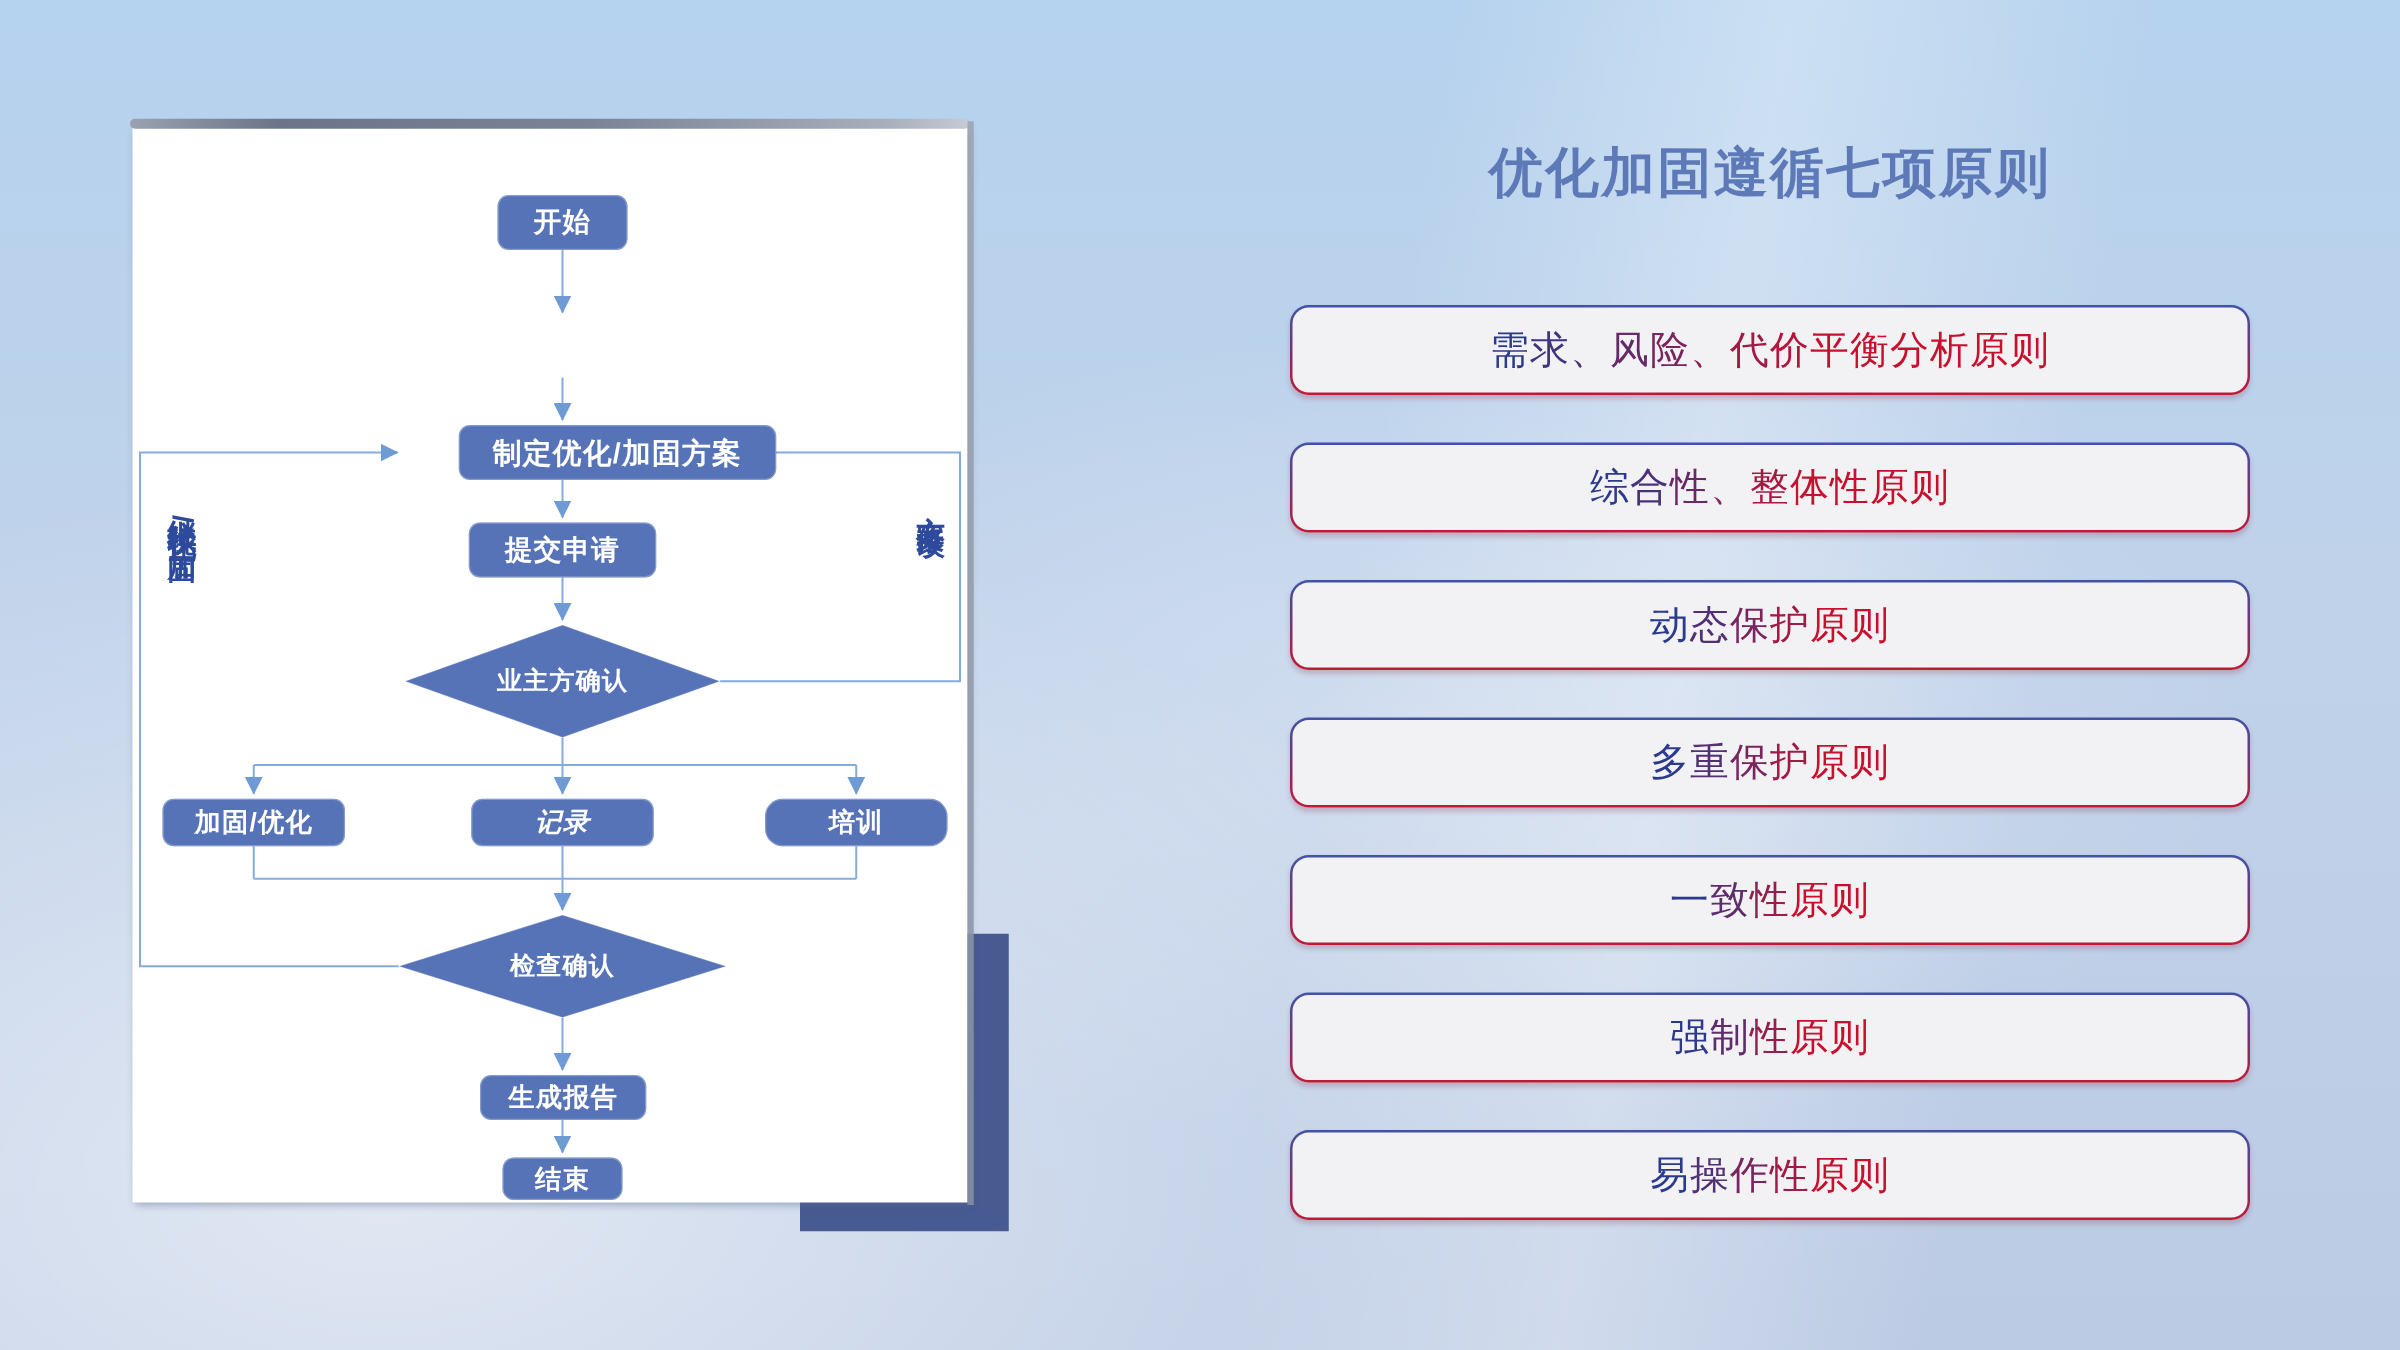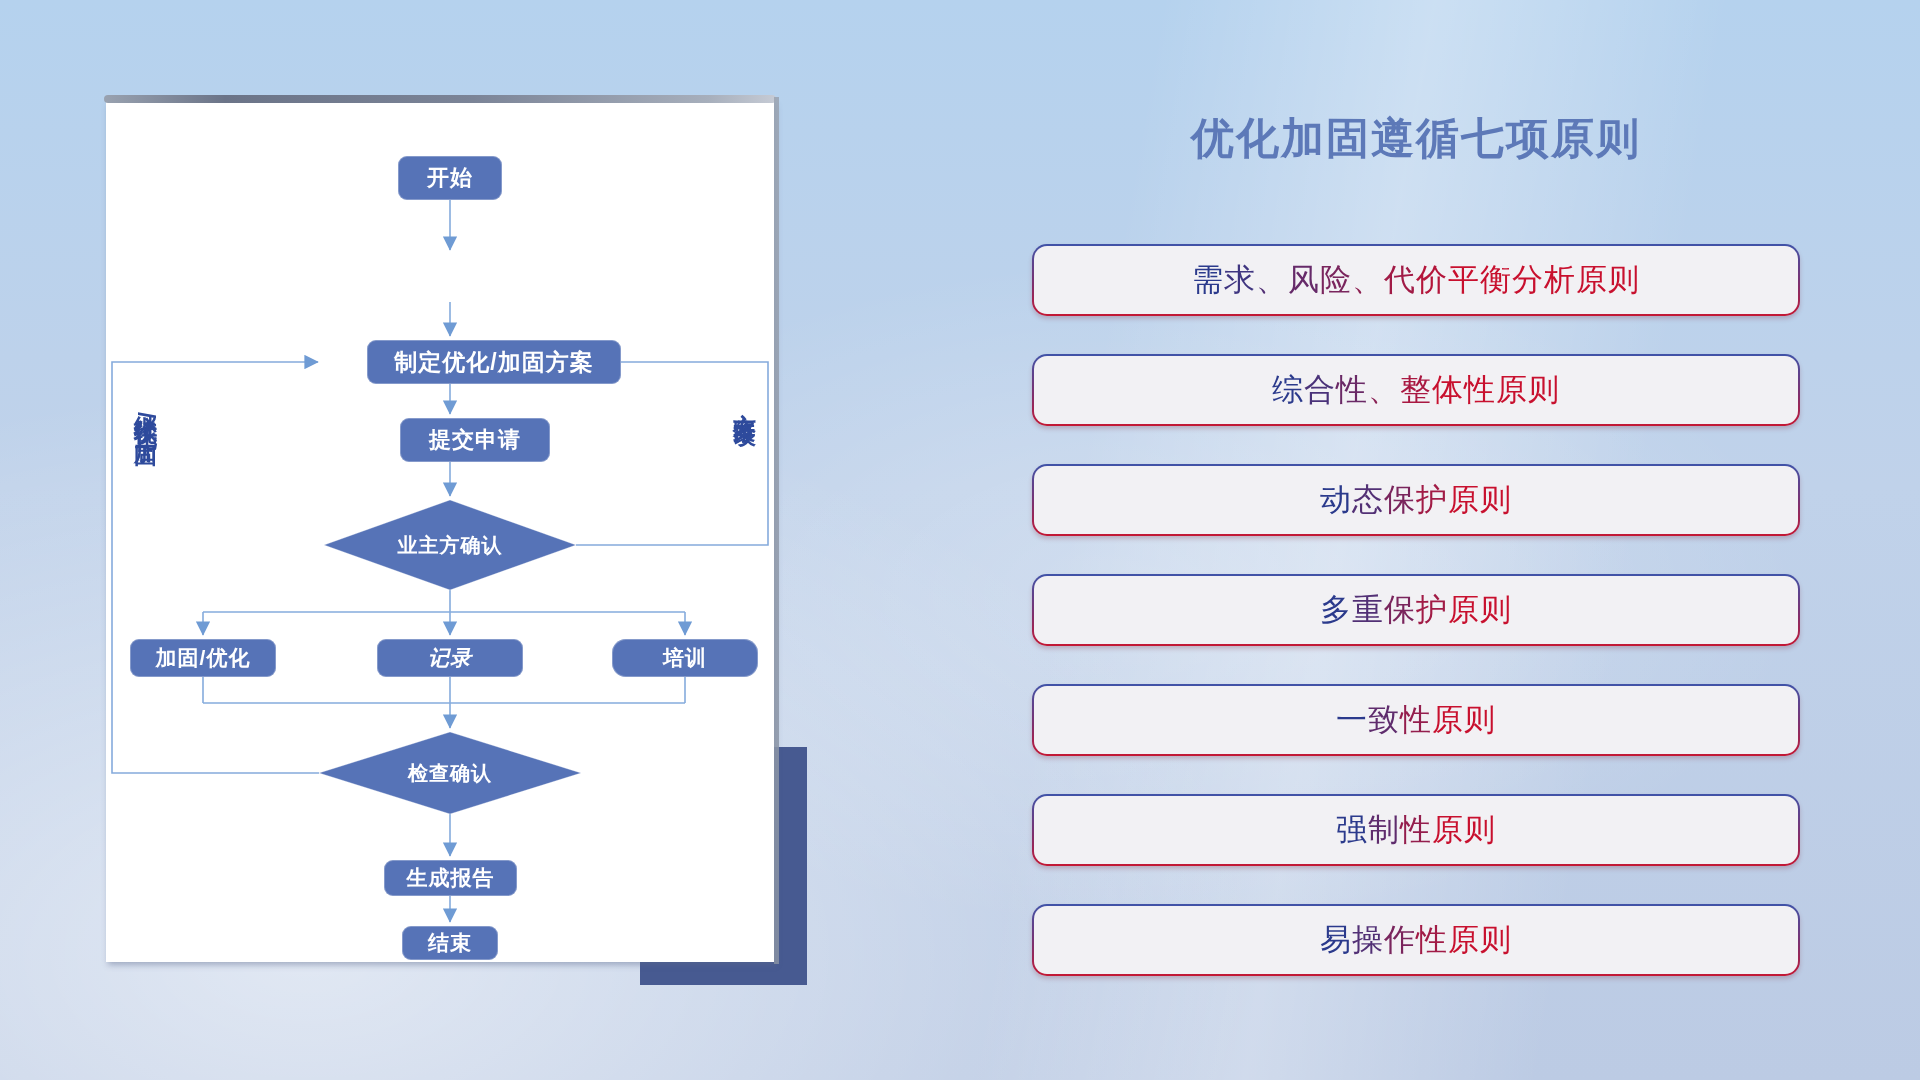--- a/index.html
+++ b/index.html
@@ -110,21 +110,21 @@
         <path d="M470,443 H662 V260 H476" marker-end="url(#arr)"></path>
       </g>
       <polygon points="344,398 470,443 344,488 218,443" fill="#5673b7" stroke="rgba(255,255,255,.3)"></polygon>
       <polygon points="344,630 475,671 344,712 213,671" fill="#5673b7" stroke="rgba(255,255,255,.3)"></polygon>
       <text x="344" y="443" class="diamond-label">业主方确认</text>
       <text x="344" y="671" class="diamond-label">检查确认</text>
     </svg>
 
     <div class="flow-node" style="left:292px;top:54px;width:104px;height:44px;font-size:22px;text-align:center;">开始</div>
     <div class="flow-node" style="left:217px;top:238px;width:254px;height:44px;font-size:23px;margin-left:44px;">制定优化/加固方案</div>
-    <div class="flow-node" style="left:269px;top:316px;width:150px;height:44px;font-size:22px;margin-left:25px;">提交申请</div>
+    <div class="flow-node" style="left:269px;top:316px;width:150px;height:44px;font-size:22px;">提交申请</div>
     <div class="flow-node" style="left:24px;top:537px;width:146px;height:38px;font-size:21px;">加固/优化</div>
     <div class="flow-node" style="left:271px;top:537px;width:146px;height:38px;font-size:21px;font-style:italic;">记录</div>
     <div class="flow-node" style="left:506px;top:537px;width:146px;height:38px;font-size:21px;border-radius:14px;">培训</div>
     <div class="flow-node" style="left:278px;top:758px;width:133px;height:36px;font-size:21px;">生成报告</div>
     <div class="flow-node" style="left:296px;top:824px;width:96px;height:34px;font-size:21px;">结束</div>
 
     <div class="side-label" style="left:28px;top:294px;height:176px;">继续优化/加固</div>
     <div class="side-label" style="left:627px;top:292px;height:110px;">方案修改</div>
   </div>
 

